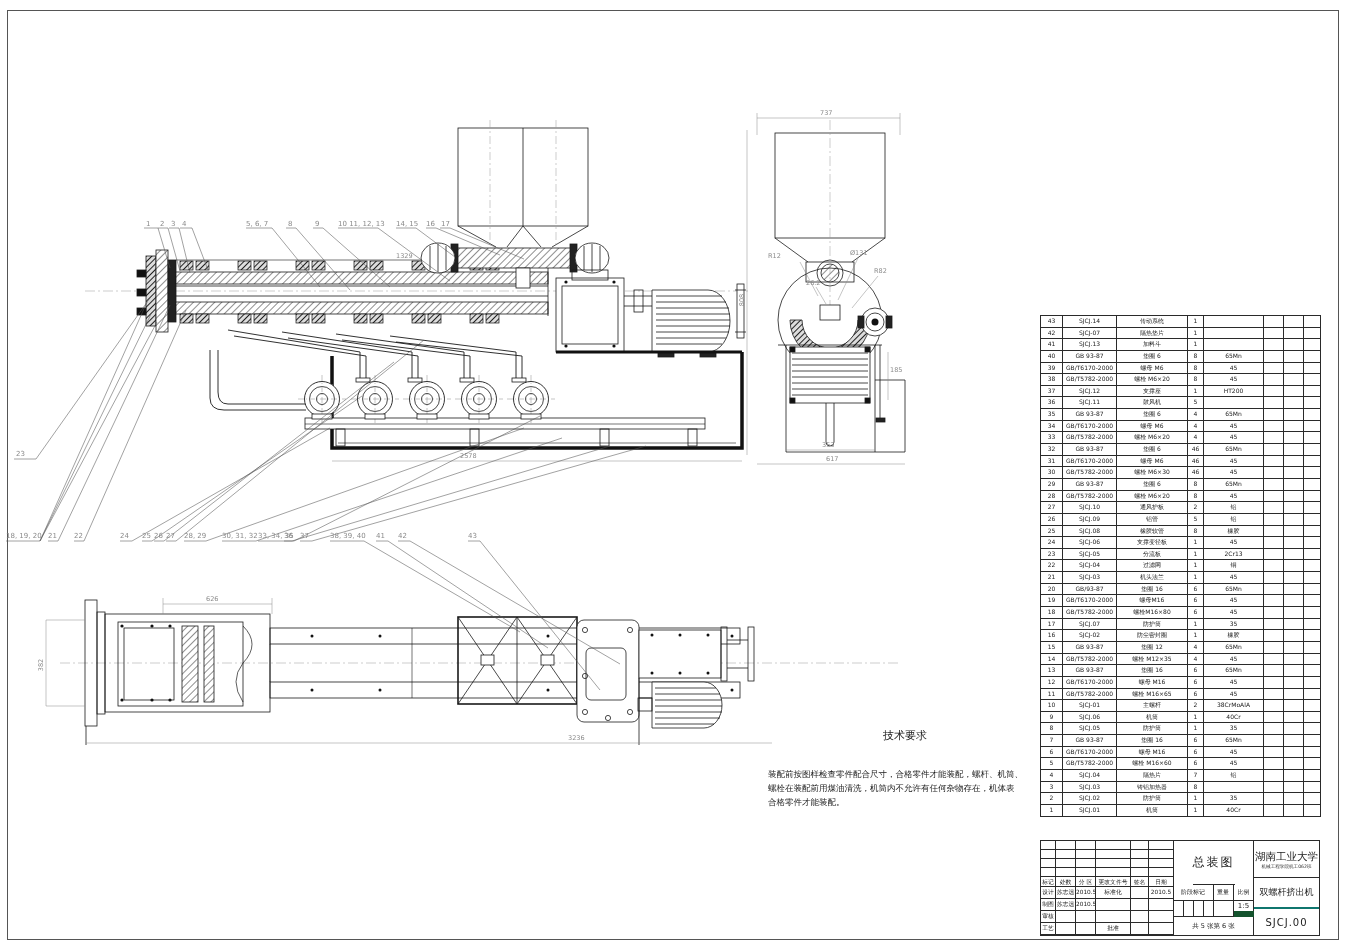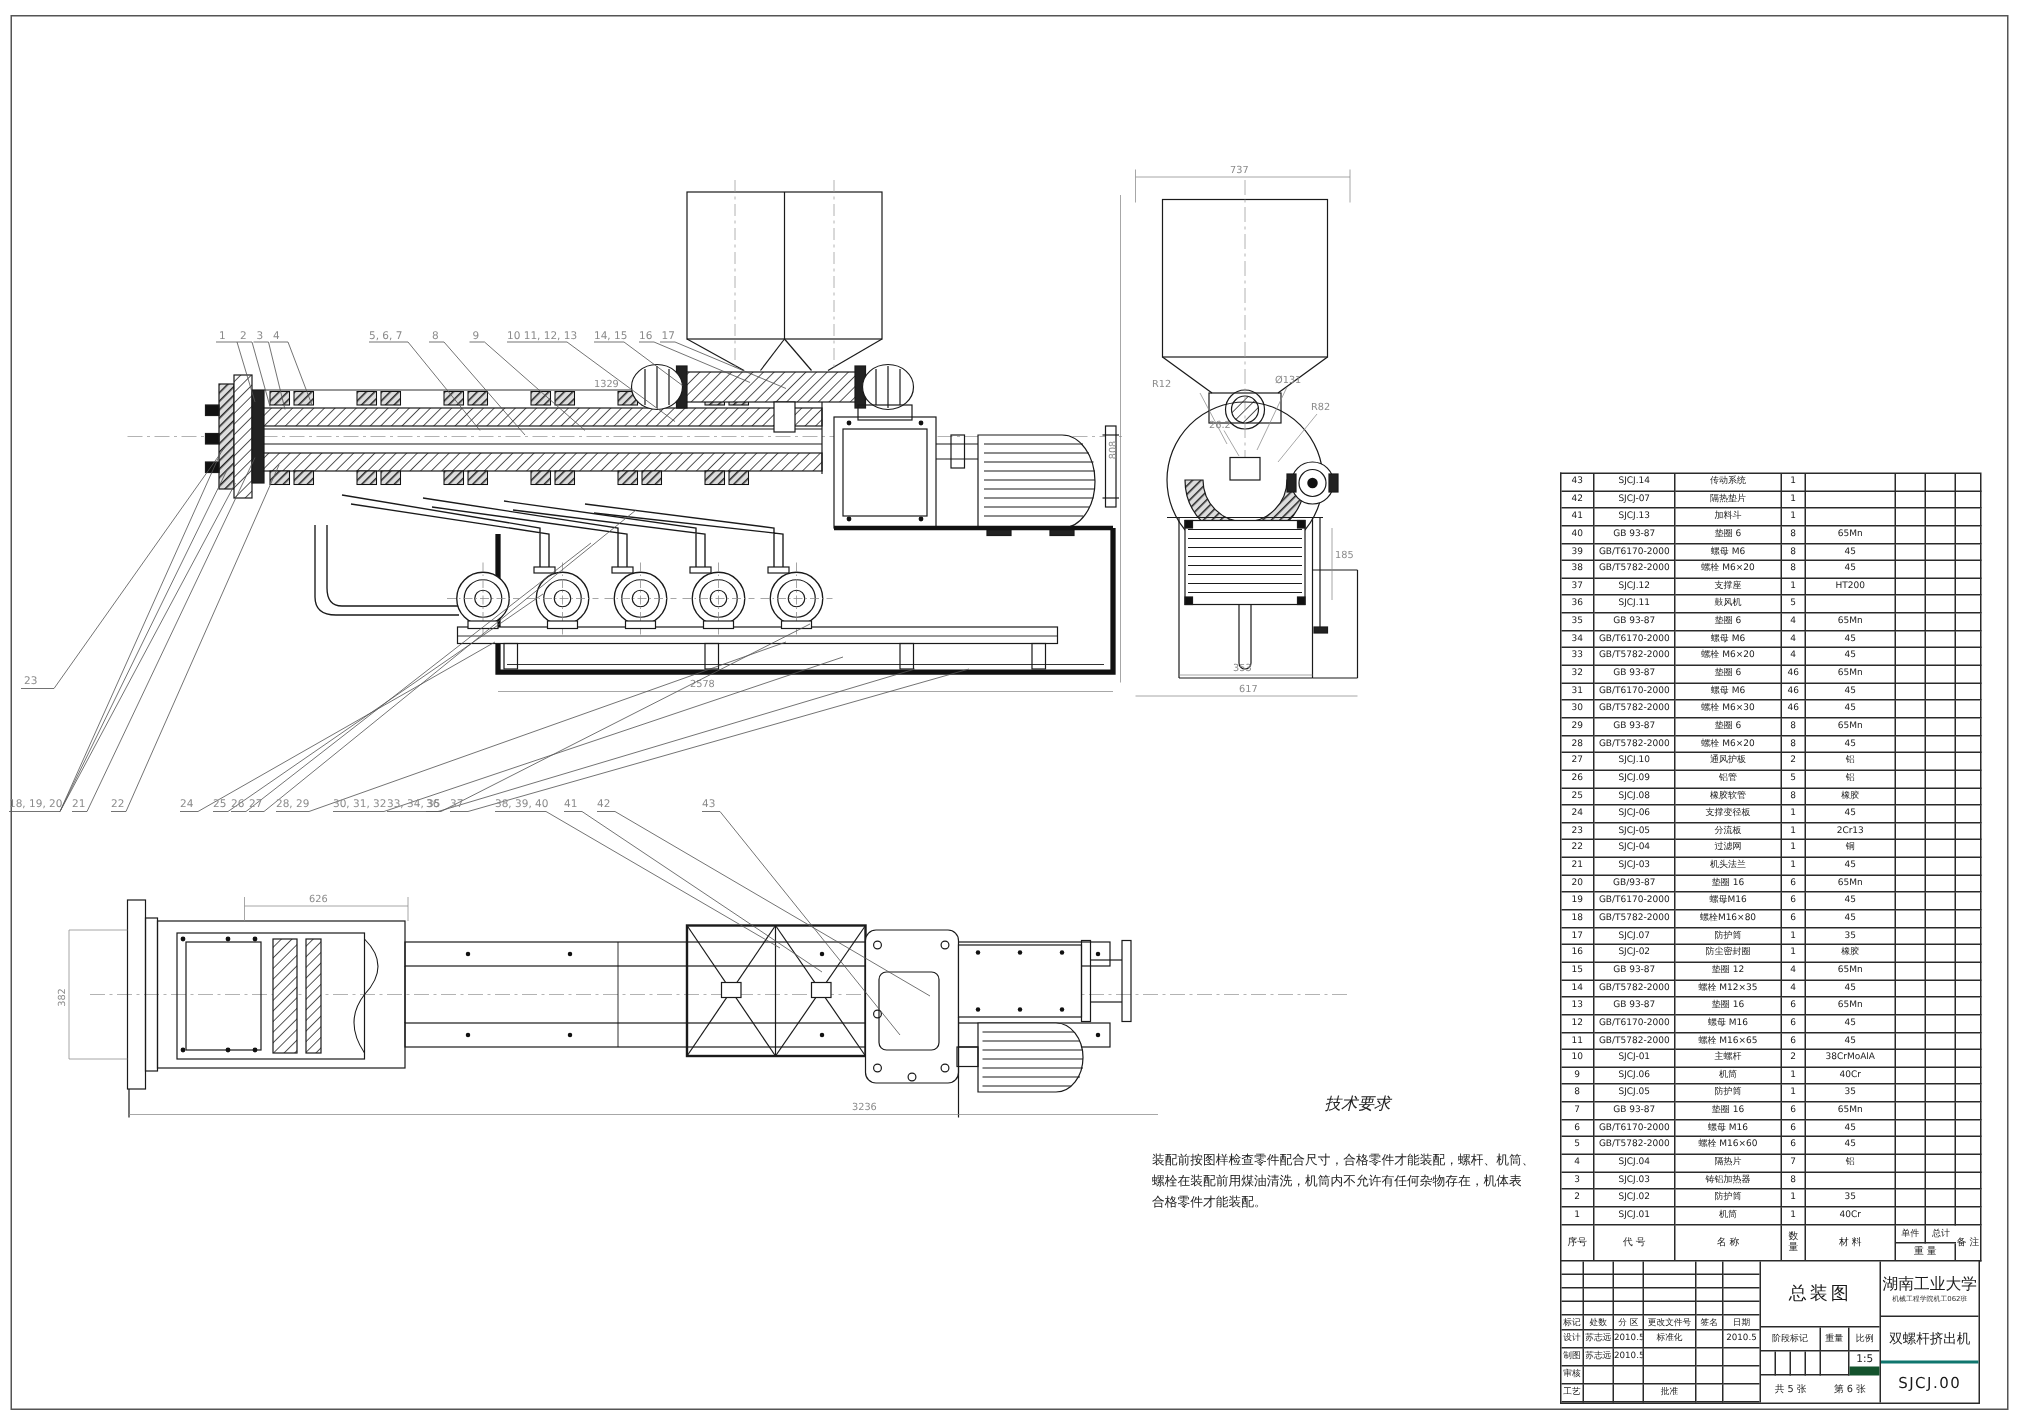--- a/index.html
+++ b/index.html
@@ -4,21 +4,21 @@
 <style>
   html,body{margin:0;padding:0;background:#fff;}
   body{width:1345px;height:949px;position:relative;font-family:"DejaVu Sans",sans-serif;color:#1a1a1a;}
   .sheet{position:absolute;left:0;top:0;width:1345px;height:949px;background:#fff;overflow:hidden;}
   .frame{position:absolute;left:7px;top:10px;width:1330px;height:928px;border:1.5px solid #555;}
   svg.drawing{position:absolute;left:0;top:0;}
   svg text{font-family:"DejaVu Sans",sans-serif;}
   .callout{font-size:7px;fill:#8a8a8a;}
   .dim{font-size:6.5px;fill:#8a8a8a;}
   .techreq{position:absolute;left:735px;top:728px;width:300px;}
-  .tr-title{font-size:11px;text-align:center;width:220px;margin-left:60px;color:#222;font-style:italic;}
+  .tr-title{font-size:11px;text-align:center;width:220px;margin-left:60px;color:#222;}
   .tr-lines{margin-top:24px;margin-left:33px;}
   .tr-line{font-size:8.5px;line-height:14px;color:#222;}
   
   .parts{position:absolute;left:1040px;top:315px;width:280px;border-left:1px solid #2a2a2a;border-top:1px solid #2a2a2a;background:#fff;}
   .p-row{display:flex;height:11.65px;box-sizing:border-box;}
   .p-row > div{box-sizing:border-box;border-right:1px solid #2a2a2a;border-bottom:1px solid #2a2a2a;
      font-size:6px;line-height:10.6px;text-align:center;overflow:hidden;white-space:nowrap;}
   .c-num{width:22px;}.c-code{width:54px;}.c-name{width:71px;}.c-qty{width:16px;}
   .c-mat{width:60px;}.c-w1{width:20px;}.c-w2{width:20px;}.c-note{width:17px;}
   .p-head{display:flex;height:24px;box-sizing:border-box;}
@@ -36,21 +36,21 @@
   .tb-left{width:133px;display:flex;flex-direction:column;border-right:1px solid #2a2a2a;}
   .rev-area{height:38px;display:flex;flex-direction:column;}
   .rev-area .rrow{flex:1;display:flex;}
   .rev-area .rrow div{border-right:1px solid #2a2a2a;border-bottom:1px solid #2a2a2a;}
   .rw1{width:15px;}.rw2{width:20px;}.rw3{width:20px;}.rw4{width:35px;}.rw5{width:18px;}.rw6{width:24px;border-right:none !important;}
   .hdr-row,.sig-row{display:flex;font-size:5.8px;}
   .hdr-row{height:10px;}
   .sig-row{height:12px;}
   .hdr-row div,.sig-row div{border-right:1px solid #2a2a2a;border-bottom:1px solid #2a2a2a;text-align:center;line-height:10px;overflow:hidden;white-space:nowrap;}
   .sig-row div{line-height:11px;}
-  .tb-mid{width:80px;display:flex;flex-direction:column;border-right:1px solid #2a2a2a;}
+  .tb-mid{width:80px;display:flex;flex-direction:column;border-right:1px solid #2a2a2a;align-items:center;}
   .tb-title{height:44px;border-bottom:1px solid #2a2a2a;display:flex;align-items:center;justify-content:center;font-size:12px;letter-spacing:2px;}
   .stage-labels{height:16px;display:flex;font-size:6px;}
   .stage-labels div{border-right:1px solid #2a2a2a;border-bottom:1px solid #2a2a2a;display:flex;align-items:center;justify-content:center;}
   .sl1{width:40px;}.sl2{width:20px;}.sl3{width:20px;border-right:none !important;}
   .stage-boxes{height:16px;display:flex;}
   .stage-boxes .sb{width:10px;border-right:1px solid #2a2a2a;border-bottom:1px solid #2a2a2a;}
   .stage-boxes .sbw{width:20px;border-right:1px solid #2a2a2a;border-bottom:1px solid #2a2a2a;}
   .stage-boxes .sbs{width:20px;border-bottom:6px solid #14532d;font-size:7px;display:flex;align-items:center;justify-content:center;}
   .sheet-row{flex:1;display:flex;align-items:center;justify-content:space-around;font-size:6.5px;}
   .tb-right{width:65px;display:flex;flex-direction:column;}
@@ -921,35 +921,20 @@
           <div class="c-num">1</div>
           <div class="c-code">SJCJ.01</div>
           <div class="c-name">机筒</div>
           <div class="c-qty">1</div>
           <div class="c-mat">40Cr</div>
           <div class="c-w1"></div>
           <div class="c-w2"></div>
           <div class="c-note"></div>
         </div>
       </div>
-    <div class="p-head">
-      <div class="hc c-num">序号</div>
-      <div class="hc c-code">代 号</div>
-      <div class="hc c-name">名 称</div>
-      <div class="hc c-qty">数量</div>
-      <div class="hc c-mat">材 料</div>
-      <div class="wstack">
-        <div class="wtop">
-          <div>单件</div>
-          <div>总计</div>
-        </div>
-        <div class="wbot">重 量</div>
-      </div>
-      <div class="hc c-note">备 注</div>
-    </div>
   </div>
 
   <div class="tb">
     <div class="tb-left">
       <div class="rev-area">
         <div class="rrow">
             <div class="rw1"></div>
             <div class="rw2"></div>
             <div class="rw3"></div>
             <div class="rw4"></div>

